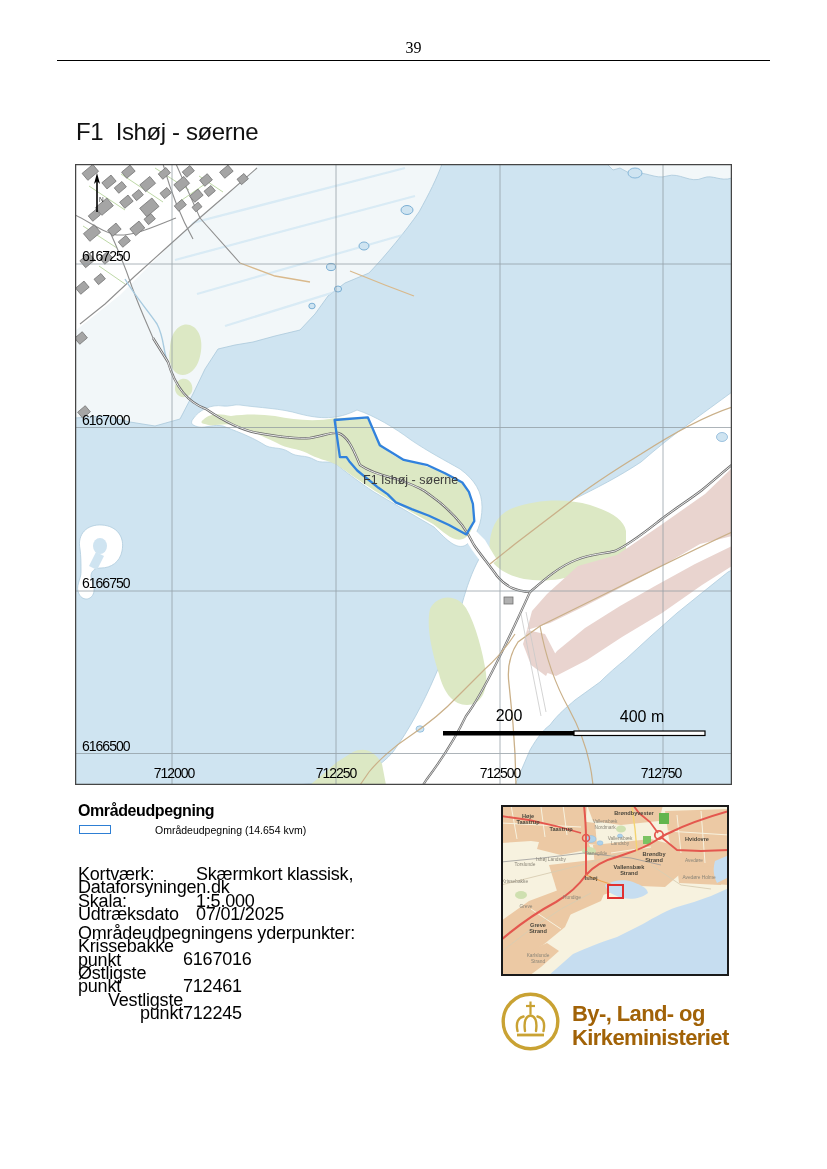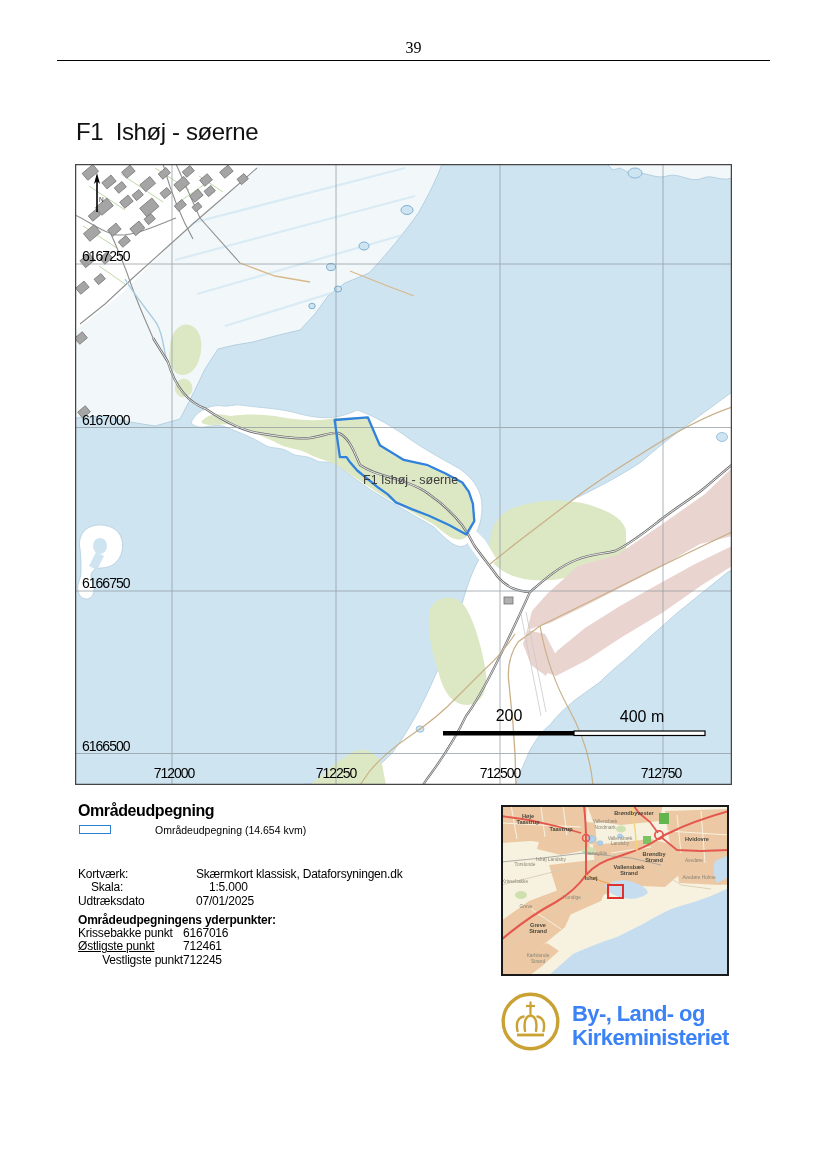--- a/index.html
+++ b/index.html
@@ -214,27 +214,27 @@
 </svg>
 
 </div>
 
 <div class="abs" style="left:78px;top:802px;font-size:16px;font-weight:bold;letter-spacing:-0.4px;color:#000;">Områdeudpegning</div>
 
 <div class="abs" style="left:79px;top:825px;width:30px;height:7px;background:#fff;border:1.6px solid #2e7fd4;"></div>
 
 <div class="abs" style="left:119px;top:824px;font-size:10.5px;color:#000;margin-left:36px;">Områdeudpegning (14.654 kvm)</div>
 
-<div class="abs" style="left:78px;top:868px;font-size:12px;letter-spacing:-0.2px;color:#000;line-height:13.3px;width:420px;">
+<div class="abs" style="left:78px;top:868px;font-size:18px;letter-spacing:-0.2px;color:#000;line-height:13.3px;width:420px;">
 <div><span style="display:inline-block;width:118px;">Kortværk:</span><span>Skærmkort klassisk, Dataforsyningen.dk</span></div>
-<div><span style="display:inline-block;width:118px;margin-left:13px;">Skala:</span><span>1:5.000</span></div>
+<div><span style="display:inline-block;width:118px;">Skala:</span><span>1:5.000</span></div>
 <div><span style="display:inline-block;width:118px;">Udtræksdato</span><span>07/01/2025</span></div>
-<div style="margin-top:6px;font-weight:bold;">Områdeudpegningens yderpunkter:</div>
+<div style="margin-top:6px;">Områdeudpegningens yderpunkter:</div>
 <div><span style="display:inline-block;width:105px;">Krissebakke punkt</span><span>6167016</span></div>
-<div><span style="display:inline-block;width:105px;text-decoration:underline;">Østligste punkt</span><span>712461</span></div>
+<div><span style="display:inline-block;width:105px;">Østligste punkt</span><span>712461</span></div>
 <div><span style="display:inline-block;width:105px;text-align:right;">Vestligste punkt</span><span>712245</span></div>
 </div>
 
 <div class="abs" style="left:501px;top:805px;width:228px;height:171px;">
 <svg width="228" height="171" viewBox="0 0 228 171">
 
 <rect x="0" y="0" width="228" height="171" fill="#f7f2df"></rect>
 
 <path d="M0,0 L86,0 L84,30 L60,40 L30,36 L0,38 Z" fill="#ecc9a4"></path>
 
@@ -371,13 +371,13 @@
 <path d="M24,41 C22.5,31 25,26 29.5,25.5"></path>
 <path d="M35,41 C36.5,31 34,26 29.5,25.5"></path>
 <path d="M42.5,41 C44.5,32 41.5,27.5 36.5,26.5"></path>
 </g>
 
 <path d="M16,45 L43,45" stroke="#c9a233" stroke-width="2.8" fill="none"></path>
 </svg>
 
 </div>
 
-<div class="abs" style="left:572px;top:1002px;font-size:22px;font-weight:bold;color:#3b82f6;line-height:23.5px;letter-spacing:-0.6px;">By-, Land- og<br>Kirkeministeriet</div>
+<div class="abs" style="left:572px;top:1002px;font-size:22px;font-weight:bold;color:#a16207;line-height:23.5px;letter-spacing:-0.6px;">By-, Land- og<br>Kirkeministeriet</div>
 
 </body></html>

